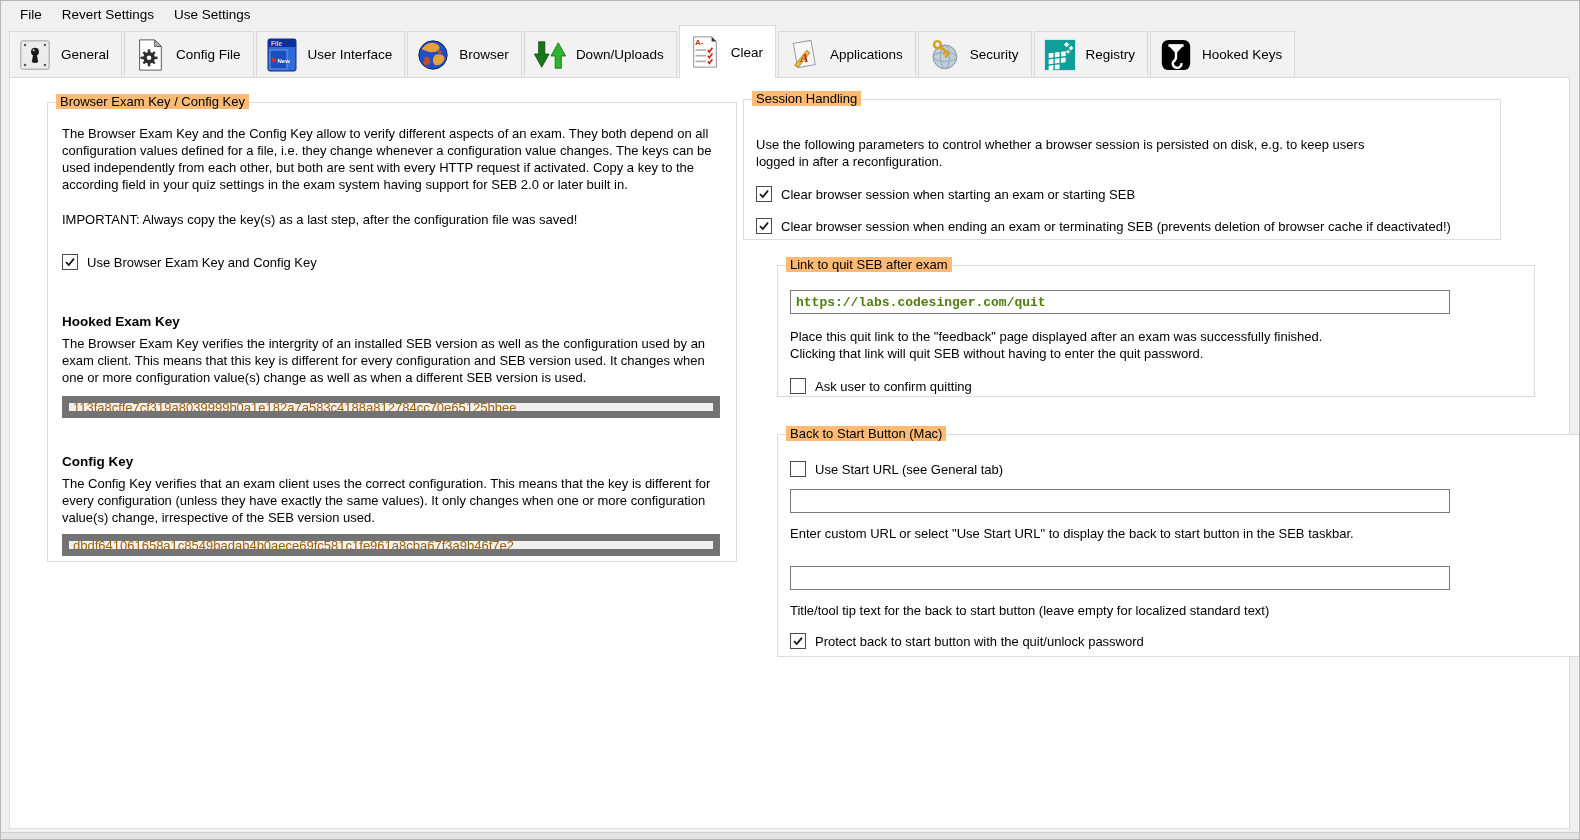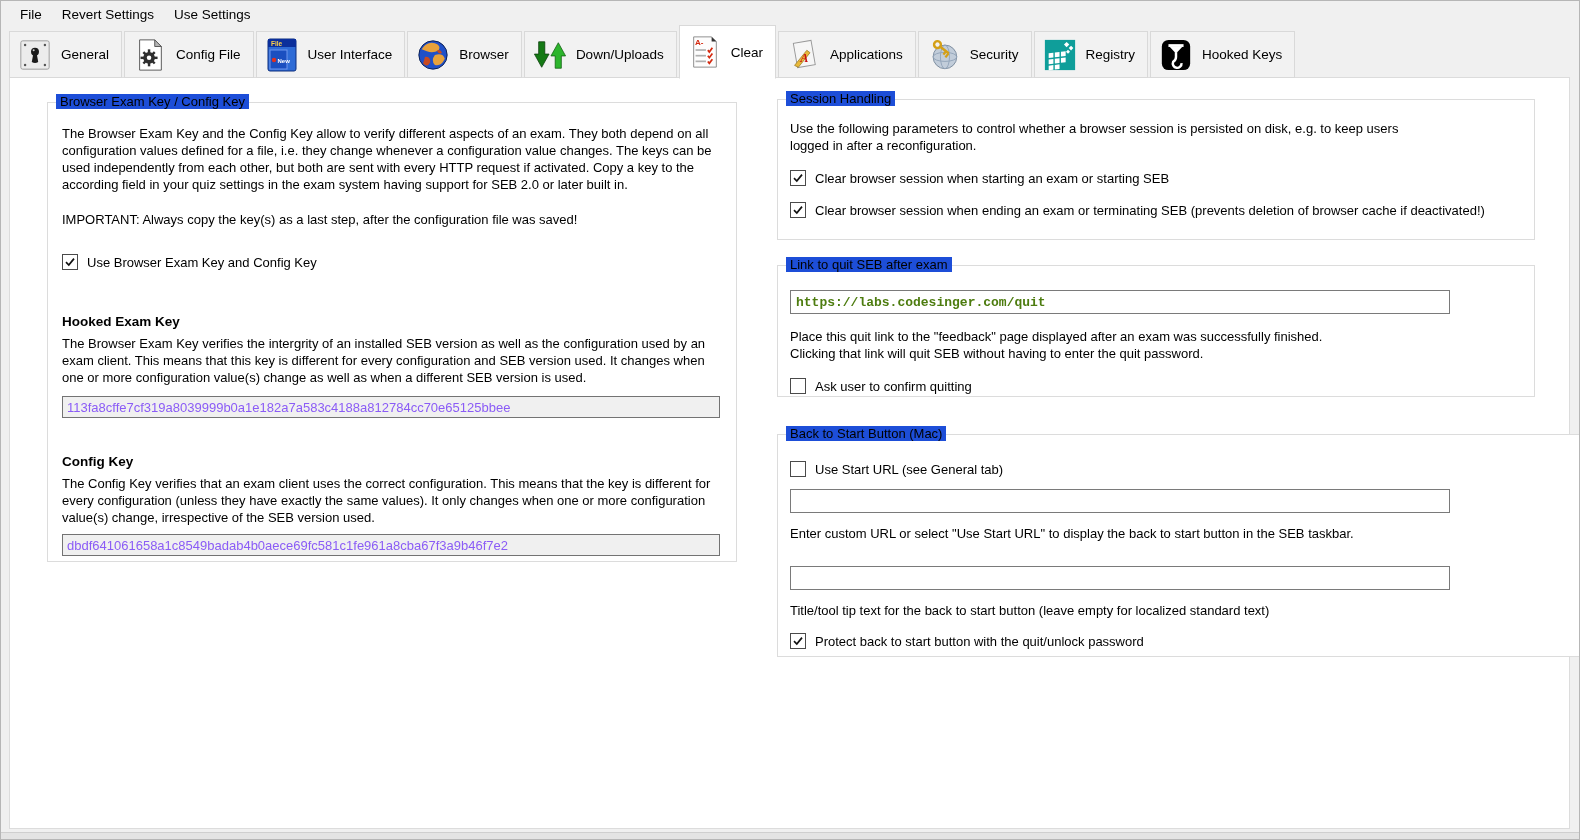--- a/index.html
+++ b/index.html
@@ -39,43 +39,43 @@
   
   .panel{
     position:absolute;left:8px;right:9px;top:76px;height:752px;
     background:#fff;border:1px solid #dcdcdc;box-sizing:border-box;z-index:1;
   }
   
   .groupbox{
     position:absolute;border:1px solid #dcdcdc;box-sizing:border-box;background:#fff;
   }
   .gtitle{
-    position:absolute;top:-9px;left:8px;background:#1d4ed8;padding:0 4px;
+    position:absolute;top:-9px;left:8px;background:#fdba74;padding:0 4px;
     font-size:13px;white-space:nowrap;
   }
   .group-left  {left:37px; top:24px;  width:690px; height:460px; padding:22px 16px 0 14px;}
-  .group-session{left:767px;top:21px;  width:758px; height:141px; padding:20px 14px 0 12px;}
+  .group-session{left:733px;top:21px;  width:758px; height:141px; padding:36px 14px 0 12px;}
   .group-quit  {left:767px;top:187px; width:758px; height:132px; padding:24px 14px 0 12px;}
   .group-back  {left:767px;top:356px; width:880px; height:223px; padding:26px 14px 0 12px;}
   .gtext{margin:0;line-height:17px;}
   .pre{white-space:pre-line;}
   .bold-h{font-weight:700;font-size:13.5px;margin:0 0 6px 0;}
   
   .cb{display:flex;align-items:center;gap:9px;cursor:default;}
   .box{
     width:14px;height:14px;border:1px solid #4a4a4a;background:#fff;
     display:inline-flex;align-items:center;justify-content:center;flex:0 0 auto;
   }
   .box svg{display:none;width:12px;height:12px;}
   .box.checked svg{display:block;}
   .box svg path{stroke:#111;stroke-width:1.7;fill:none;}
   
   .keyfield{
-    width:658px;height:22px;border:1px solid #737373;background:#f0f0f0;
-    font-family:"Liberation Sans",sans-serif;font-size:13px;color:#8b5cf6;
+    width:658px;height:22px;border:7px solid #737373;background:#f0f0f0;
+    font-family:"Liberation Sans",sans-serif;font-size:13px;color:#a16207;
     padding:0 4px;box-sizing:border-box;display:block;
   }
   .urlfield{
     width:660px;height:24px;border:1px solid #7a7a7a;background:#fff;
     font-family:"Liberation Mono",monospace;font-size:13px;font-weight:700;color:#4d7c0f;
     padding:0 5px;box-sizing:border-box;display:block;
   }
   .textfield{
     width:660px;height:24px;border:1px solid #7a7a7a;background:#fff;
     font-family:"Liberation Sans",sans-serif;font-size:13px;

